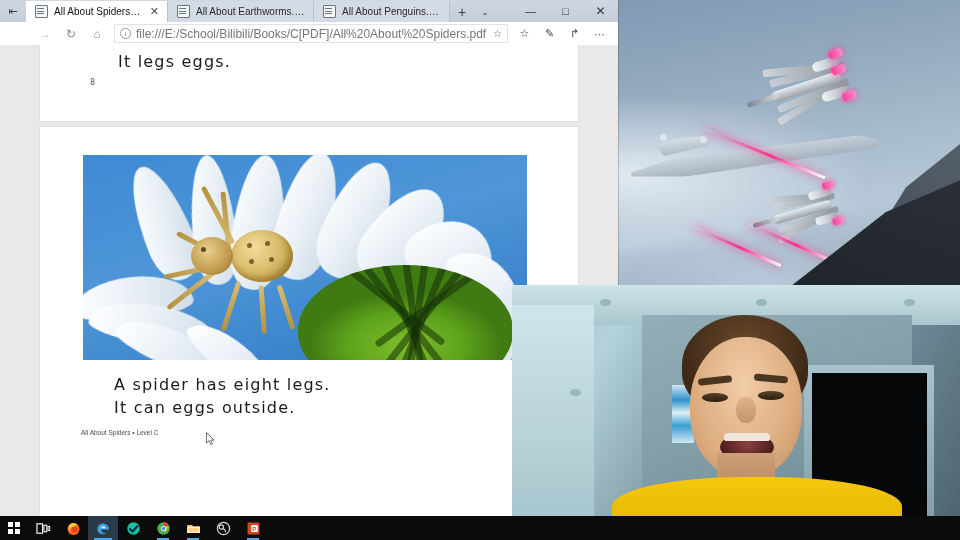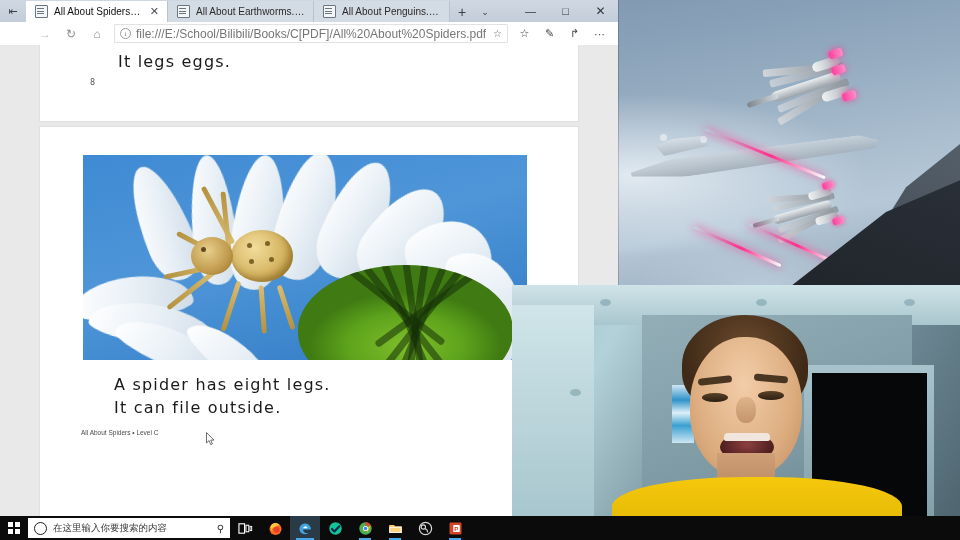--- a/index.html
+++ b/index.html
@@ -343,21 +343,21 @@
             <div class="spider-dot" style="left:164px;top:88px;"></div>
             <div class="spider-dot" style="left:182px;top:86px;"></div>
             <div class="spider-dot" style="left:166px;top:104px;"></div>
             <div class="spider-dot" style="left:186px;top:102px;"></div>
             <div class="spider-dot" style="left:118px;top:92px;background:#4a3510;"></div>
           </div>
         </div>
 
         <div class="caption">
           <span class="pdf-line cap-l">A spider has eight legs.</span>
-          <span class="pdf-line cap-l">It can file outside.</span>
+          <span class="pdf-line cap-l">It can eggs outside.</span>
         </div>
         <div class="footer">All About Spiders • Level C</div>
       </div>
 
       <div class="pg-gap"></div>
 
       <div class="pdfpage pg3">
         
       </div>
     </div>
@@ -397,25 +397,20 @@
 
   <div class="taskbar">
     <div class="start">
       <span class="winlogo">
           <i></i>
           <i></i>
           <i></i>
           <i></i>
         </span>
     </div>
-    <div class="search">
-      <span class="s-circ"></span>
-      <span class="s-txt">在这里输入你要搜索的内容</span>
-      <span class="s-mic">⚲</span>
-    </div>
     <div class="tbicons">
 
       <div class="tbi">
         <svg class="ic" viewBox="0 0 16 16">
             <rect x="1" y="3" width="6" height="10" fill="none" stroke="#fff" stroke-width="1.2"></rect>
             <rect x="8.5" y="4.5" width="3" height="7" fill="none" stroke="#fff" stroke-width="1.1"></rect>
             <rect x="12.8" y="5.8" width="1.8" height="4.4" fill="none" stroke="#fff" stroke-width="1"></rect>
           </svg>
       </div>
 

